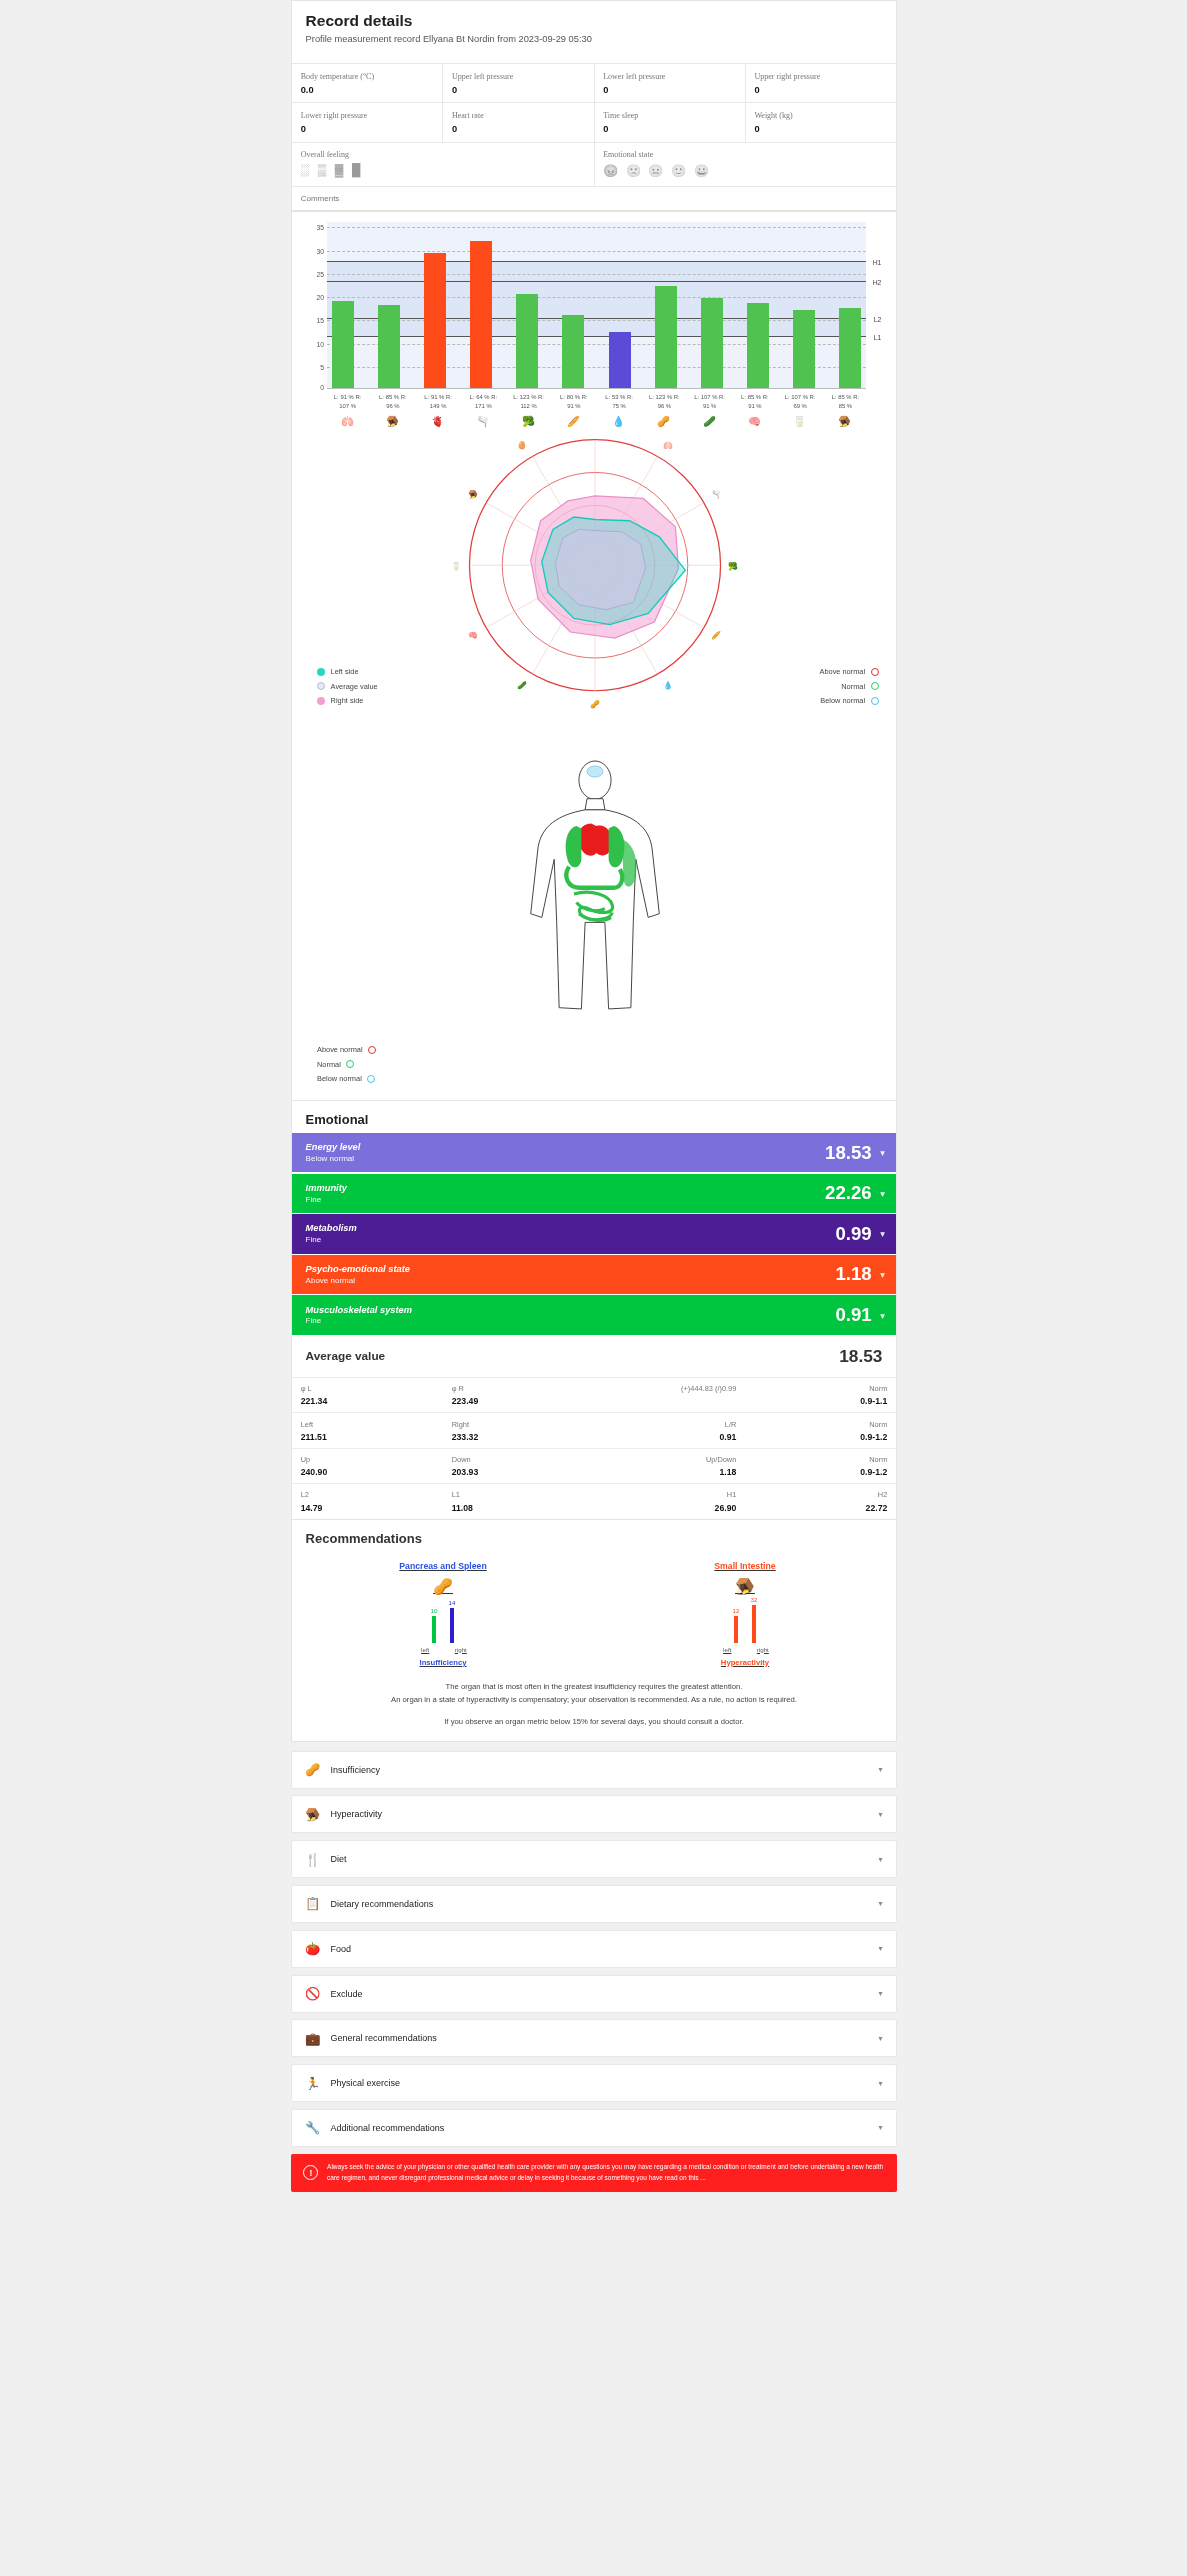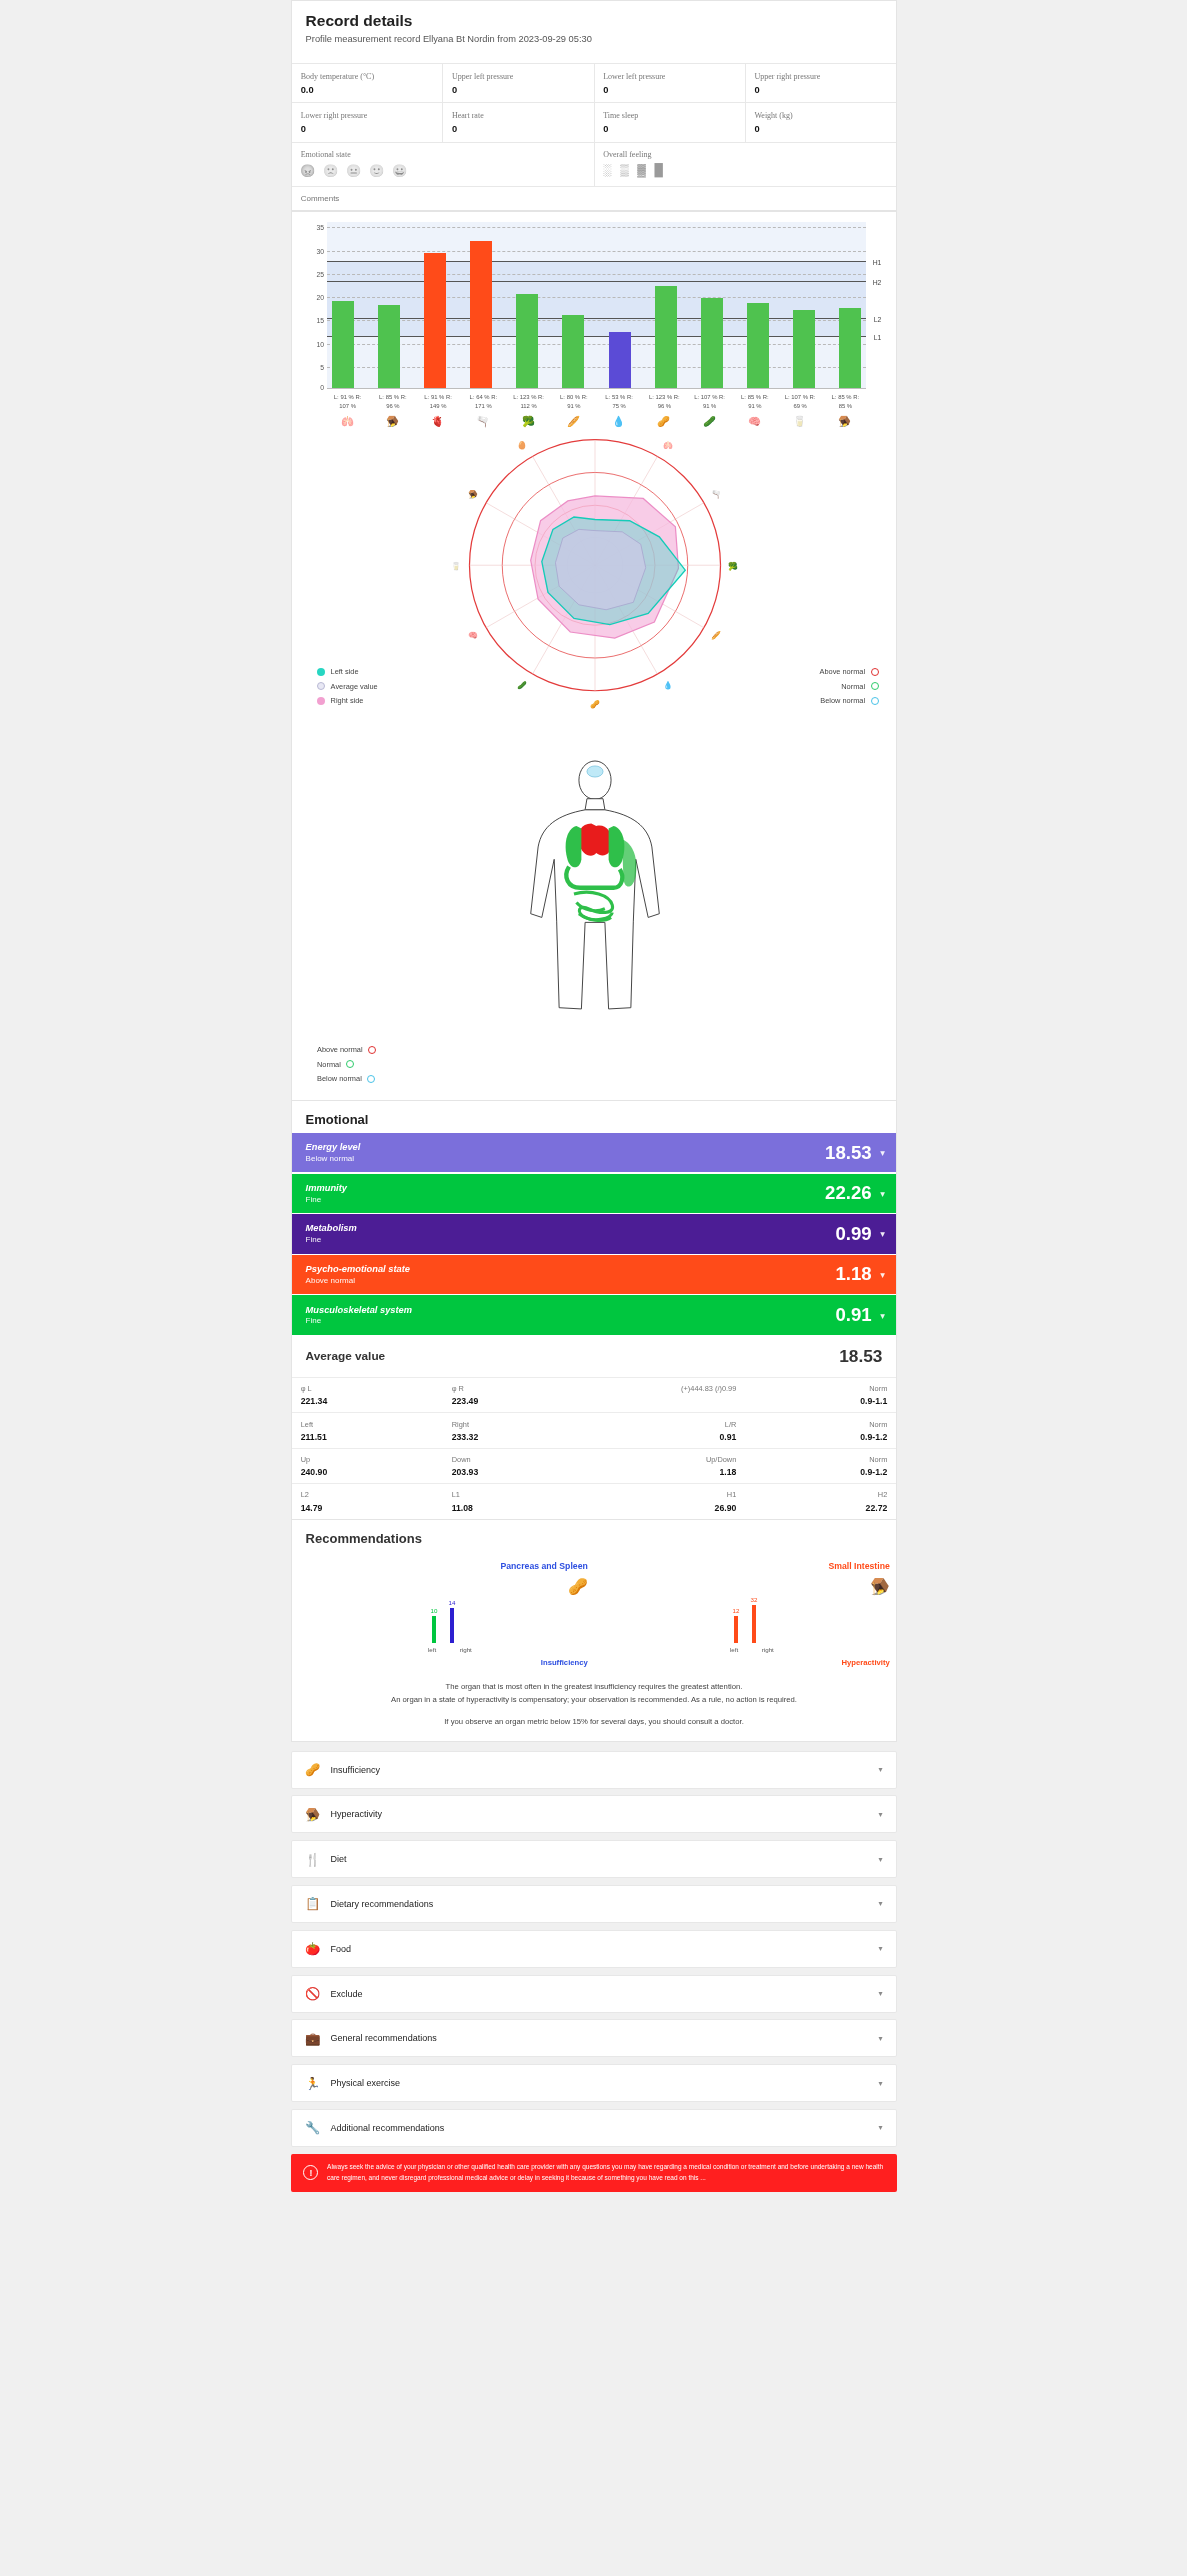--- a/index.html
+++ b/index.html
@@ -90,21 +90,21 @@
   .avg-val { font-size:17.3px; font-weight:bold; }
   .stat-row { display:flex; border-bottom:0.6px solid #ececec; }
   .stat-cell { flex:1; padding:6.2px 8.7px; }
   .stat-cell.right { text-align:right; }
   .sc-k { font-size:7.4px; color:#777; margin-bottom:3.1px; }
   .sc-v { font-size:8.7px; font-weight:bold; color:#111; }
 
   
   .rec-title { font-size:13px; font-weight:bold; padding:11px 13.6px 3.7px 13.6px; }
   .rec-two { display:flex; padding:6.2px 0 0 0; }
-  .rec-col { flex:1; text-align:right; padding:5px 6.2px 2.5px 6.2px; }
+  .rec-col { flex:1; text-align:center; padding:5px 6.2px 2.5px 6.2px;text-decoration:underline; }
   .rec-col h4 { margin:0 0 6.2px 0; font-size:8.7px; font-weight:bold; }
   .rec-col.a h4 { color:#2d4fe0; }
   .rec-col.b h4 { color:#ff4b19; }
   .mini-icon { font-size:16px; margin-bottom:6.2px; }
   .minibars { height:41px; display:flex; align-items:flex-end; justify-content:center; gap:13.6px; }
   .mb { width:4.3px; position:relative; }
   .mb .mv { position:absolute; top:-9.3px; left:50%; transform:translateX(-50%); font-size:6.2px; }
   .mb-lbls { display:flex; justify-content:center; gap:13.6px; font-size:6.2px; color:#555; margin-top:2.5px; }
   .mb-lbls span { width:22px; }
   .rec-status { margin-top:5px; font-size:7.7px; font-weight:bold; }
@@ -181,36 +181,36 @@
         <div class="gc-value">0</div>
       </div>
       <div class="grid-cell">
         <div class="gc-label">Weight (kg)</div>
         <div class="gc-value">0</div>
       </div>
     </div>
 
     <div class="grid-row">
       <div class="grid-cell" style="flex:2">
+        <div class="gc-label">Overall feeling</div>
+        <div class="feel-row">
+          <span>░</span>
+          <span>▒</span>
+          <span>▓</span>
+          <span>█</span>
+        </div>
+      </div>
+      <div class="grid-cell" style="flex:2">
         <div class="gc-label">Emotional state</div>
         <div class="emoji-row">
           <span>😡</span>
           <span>🙁</span>
           <span>😐</span>
           <span>🙂</span>
           <span>😀</span>
-        </div>
-      </div>
-      <div class="grid-cell" style="flex:2">
-        <div class="gc-label">Overall feeling</div>
-        <div class="feel-row">
-          <span>░</span>
-          <span>▒</span>
-          <span>▓</span>
-          <span>█</span>
         </div>
       </div>
     </div>
 
     <div class="comments">Comments</div>
   </div>
 
   <div class="card">
     <div class="chart-wrap">
       <div class="chart-area">

